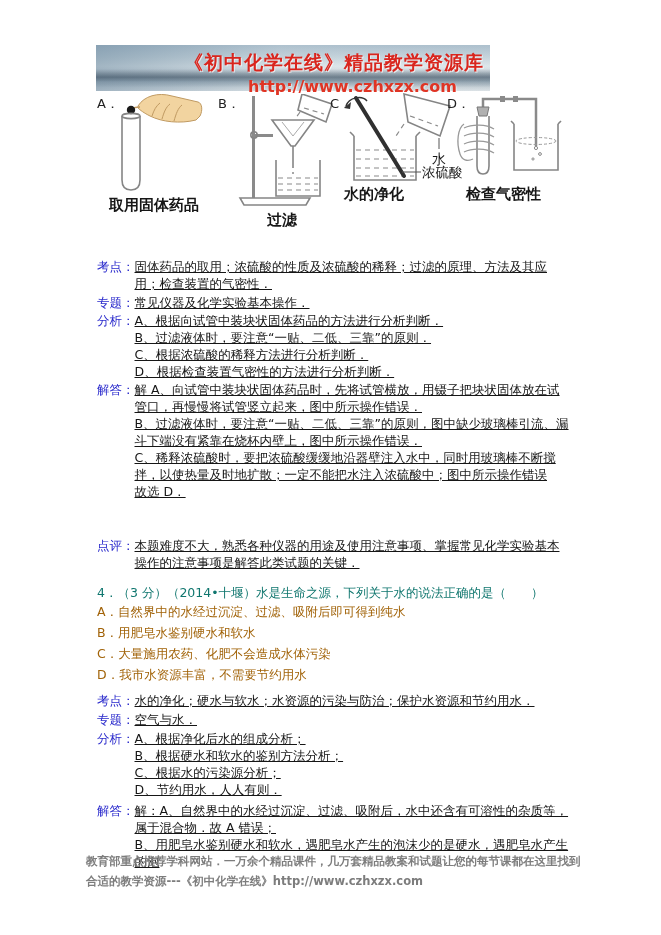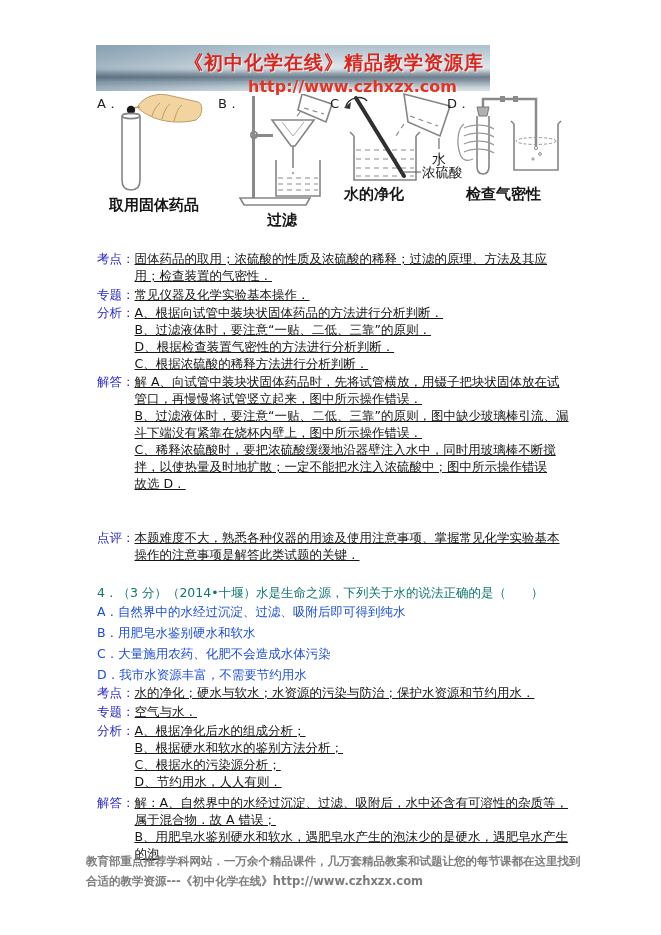--- a/index.html
+++ b/index.html
@@ -30,26 +30,26 @@
     text-shadow:1px 1px 0 rgba(255,255,255,.5);
   }
   
   .optletter { position:absolute; font-size:13px; color:#222; }
   .diag { position:absolute; }
   .caption { position:absolute; font-size:15px; font-weight:bold; color:#161616; white-space:nowrap; }
   svg .ln  { stroke:#858585; stroke-width:1.6; fill:none; }
   svg .lnd { stroke:#8a8a8a; stroke-width:1.2; fill:none; stroke-dasharray:5,4; }
   svg text { font-family:"DejaVu Sans", sans-serif; fill:#161616; }
   
-  .trow { position:absolute; left:97px; width:472px; display:flex; font-size:12.5px; line-height:17px; }
+  .trow { position:absolute; left:97px; width:472px; display:flex; font-size:12.5px; line-height:17px;margin-top:8px; }
   .lbl  { color:#2a2acc; white-space:nowrap; flex:0 0 auto; }
   .tcontent { flex:1 1 auto; min-width:0; color:#161616;text-decoration:underline; }
   .tcontent > div { margin:0; }
   .qstem { position:absolute; left:97px; width:472px; font-size:12.5px; line-height:17px; color:#0f766e; }
-  .qopts { position:absolute; left:97px; width:472px; font-size:12.5px; line-height:21px; color:#1d4ed8; }
+  .qopts { position:absolute; left:97px; width:472px; font-size:12.5px; line-height:21px; color:#a16207; }
   
   .footer {
     position:absolute; left:86px; top:851px; width:505px;
     font-size:11.5px; line-height:20px; font-weight:bold; color:#7d7d7d;
   }
   .footer-url { color:#7d7d7d; text-decoration:none; }
 </style>
 </head>
 <body>
 
@@ -172,22 +172,22 @@
   <div class="trow" style="top:286px">
     <span class="lbl">专题：</span>
     <div class="tcontent">常见仪器及化学实验基本操作．</div>
   </div>
 
   <div class="trow" style="top:304px">
     <span class="lbl">分析：</span>
     <div class="tcontent">
       <div>A、根据向试管中装块状固体药品的方法进行分析判断．</div>
       <div>B、过滤液体时，要注意“一贴、二低、三靠”的原则．</div>
+      <div>C、根据浓硫酸的稀释方法进行分析判断．</div>
       <div>D、根据检查装置气密性的方法进行分析判断．</div>
-      <div>C、根据浓硫酸的稀释方法进行分析判断．</div>
     </div>
   </div>
 
   <div class="trow" style="top:373px">
     <span class="lbl">解答：</span>
     <div class="tcontent">
       <div>解 A、向试管中装块状固体药品时，先将试管横放，用镊子把块状固体放在试管口，再慢慢将试管竖立起来，图中所示操作错误．</div>
       <div>B、过滤液体时，要注意“一贴、二低、三靠”的原则，图中缺少玻璃棒引流、漏斗下端没有紧靠在烧杯内壁上，图中所示操作错误．</div>
       <div>C、稀释浓硫酸时，要把浓硫酸缓缓地沿器壁注入水中，同时用玻璃棒不断搅拌，以使热量及时地扩散；一定不能把水注入浓硫酸中；图中所示操作错误</div>
       <div>故选 D．</div>

